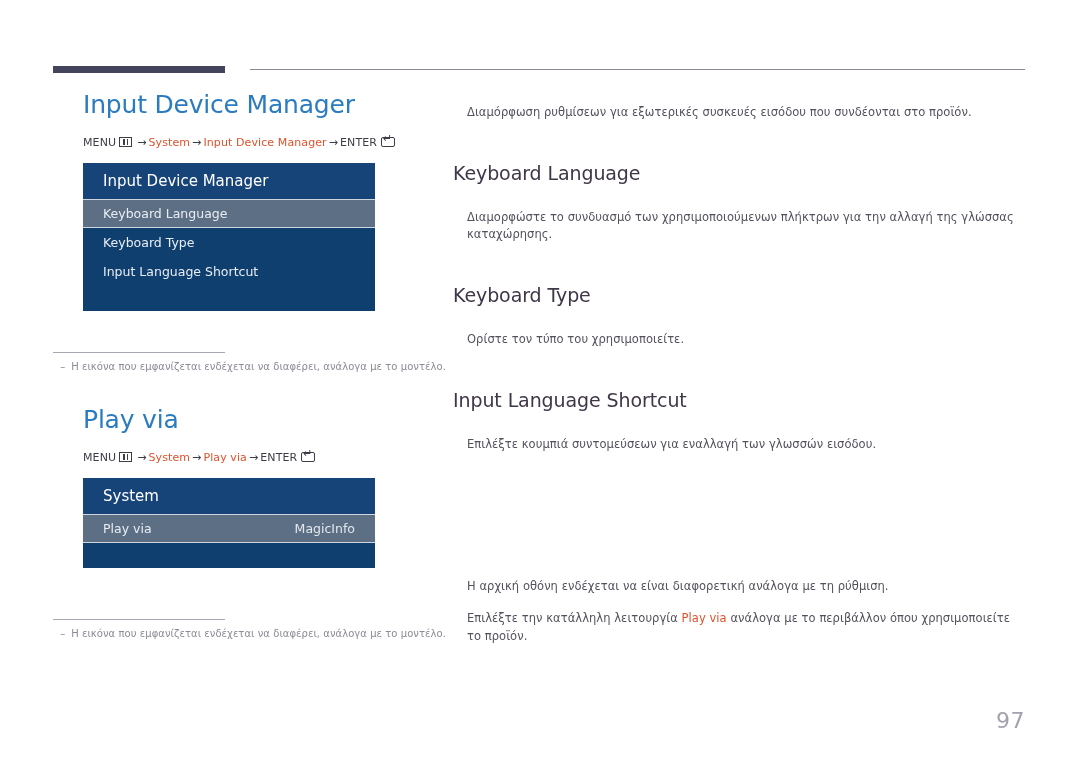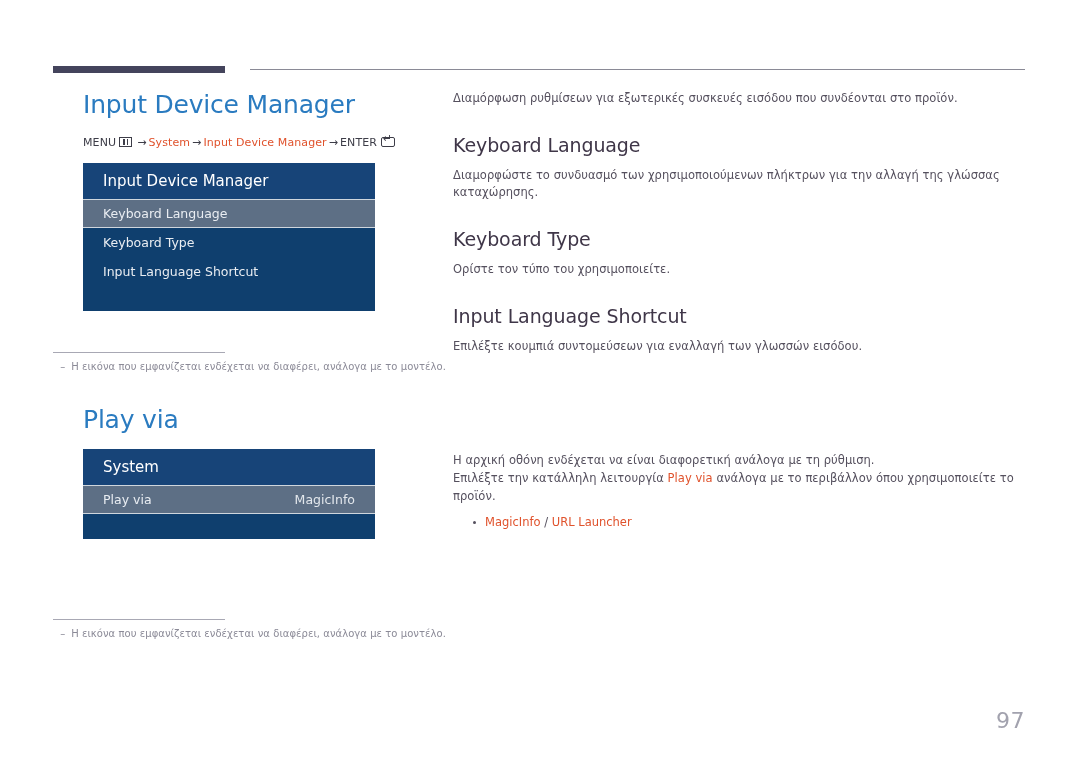--- a/index.html
+++ b/index.html
@@ -156,21 +156,21 @@
     border-bottom: 1px solid #cfd6dd;
     height: 29px;
   }
   .osd-row .val { color: #e2e7ec; }
   .osd-tail { height: 25px; }
 
   
   p.body-text {
     font-size: 11.5px;
     color: #55505e;
-    margin: 0;
+    margin: 14px;
     line-height: 1.55;
     letter-spacing: 0.05px;
   }
   .gap-lg { height: 26px; }
   .gap-sm { height: 9px; }
 
   .accent { color: #e0522c; }
   .slash  { color: #55505e; }
 
   ul.bullets {
@@ -259,20 +259,23 @@
         <span>Input Language Shortcut</span>
         <span class="val"></span>
       </div>
       <div class="osd-tail"></div>
     </div>
   </div>
 
   <div style="margin-top:94px;">
     <h1 class="section-title">Play via</h1>
 
+    <div class="menu-path">
+      <span>MENU</span><span class="ico-menu"></span><span class="arrow">→</span><span class="pathitem">System</span><span class="arrow">→</span><span class="pathitem">Play via</span><span class="arrow">→</span><span>ENTER</span><span class="ico-enter"></span>
+    </div>
 
     <div class="osd">
       <div class="osd-header">System</div>
       <div class="osd-row selected">
         <span>Play via</span>
         <span class="val">MagicInfo</span>
       </div>
       <div class="osd-tail"></div>
     </div>
   </div>
@@ -300,27 +303,20 @@
 
   <div style="height:97px;"></div>
 
   <p class="body-text">Η αρχική οθόνη ενδέχεται να είναι διαφορετική ανάλογα με τη ρύθμιση.</p>
   <p class="body-text">
     <span>Επιλέξτε την κατάλληλη λειτουργία</span>
     <span class="accent">Play via</span>
     <span>ανάλογα με το περιβάλλον όπου χρησιμοποιείτε το προϊόν.</span>
   </p>
 
-  <ul class="bullets">
-    <li>
-      <span class="accent">MagicInfo</span>
-      <span class="slash">/</span>
-      <span class="accent">URL Launcher</span>
-    </li>
-  </ul>
 
 </div>
 
 <div class="footnote" id="footnote-1">
   <div class="rule"></div>
   <div class="fn-line">
     <span class="fn-dash">–</span><span>Η εικόνα που εμφανίζεται ενδέχεται να διαφέρει, ανάλογα με το μοντέλο.</span>
   </div>
 </div>
 

